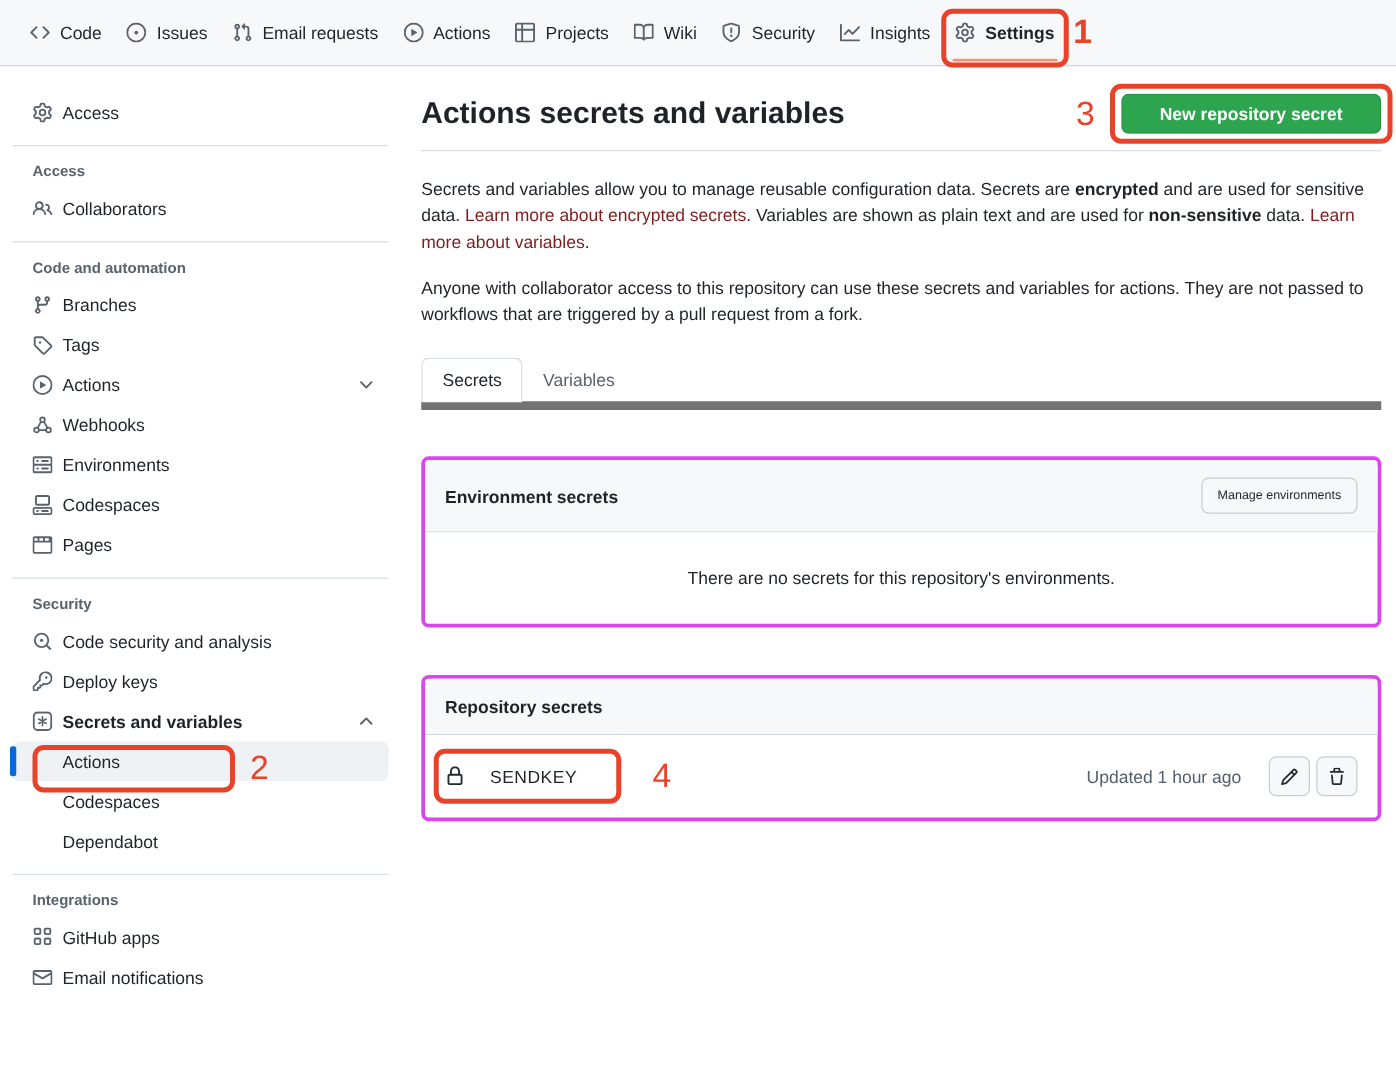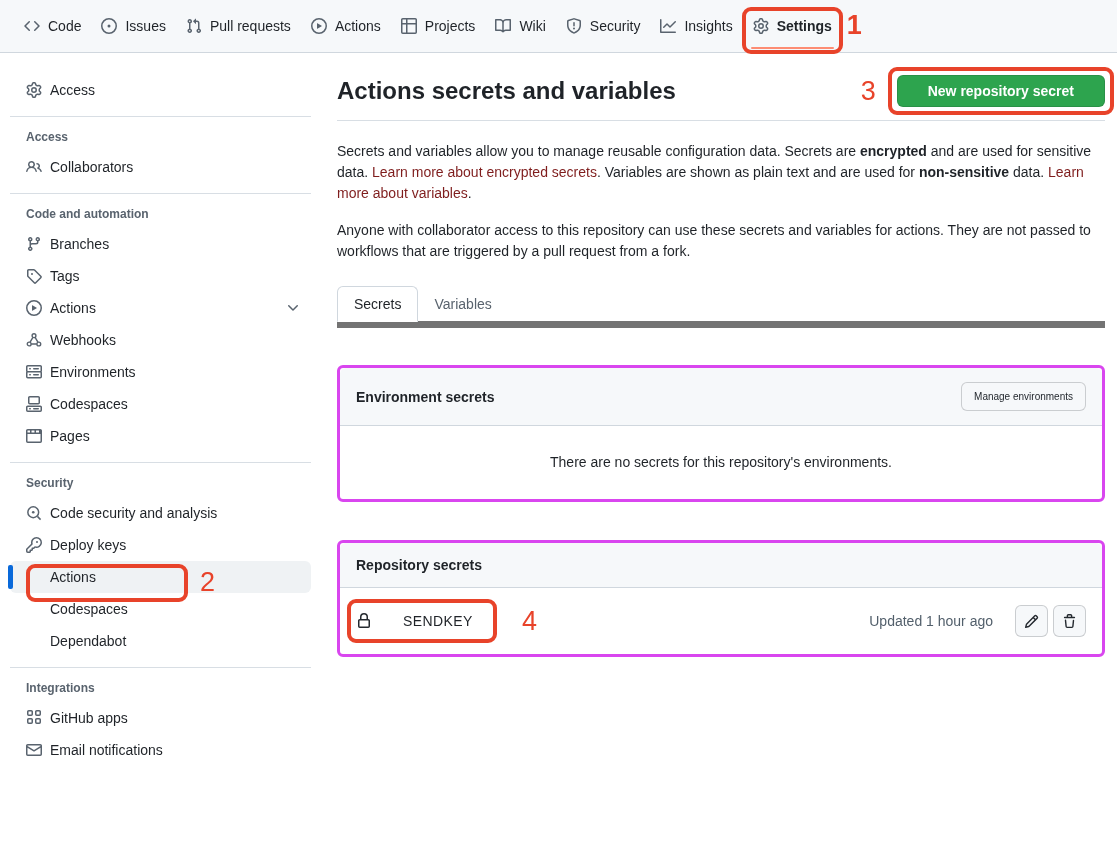--- a/index.html
+++ b/index.html
@@ -62,21 +62,21 @@
   .card-repo { margin-top:38px; }
   .card-header { background:#f6f8fa; border-bottom:1px solid #d0d7de; border-radius:6px 6px 0 0;
     padding:14px 16px; display:flex; align-items:center; justify-content:space-between; }
   .card-title { font-size:14px; font-weight:700; }
   .btn-default { height:29px; padding:0 12px; background:#f6f8fa;
     border:1px solid rgba(31,35,40,0.2); border-radius:6px; font-size:10px; font-weight:500;
     color:#24292f; font-family:inherit; cursor:pointer; }
   .card-empty { padding:26px 16px; text-align:center; font-size:14px; line-height:21px; }
 
   .secret-row { padding:17px 16px; display:flex; align-items:center; }
-  .secret-left { position:relative; display:flex; align-items:center; gap:31px; }
+  .secret-left { position:relative; display:flex; align-items:center; gap:20px; }
   .secret-left svg { width:16px; height:16px; color:#24292f; }
   .secret-name { font-size:14px; letter-spacing:0.4px; }
   .secret-right { margin-left:auto; display:flex; align-items:center; }
   .updated { font-size:14px; color:#525f6b; margin-right:22px; }
   .icon-btn { width:33px; height:32px; display:flex; align-items:center; justify-content:center;
     background:#f6f8fa; border:1px solid rgba(31,35,40,0.2); border-radius:6px; cursor:pointer; }
   .icon-btn + .icon-btn { margin-left:5px; }
   .icon-btn svg { width:15px; height:15px; color:#24292f; }
 </style>
 </head>
@@ -193,21 +193,21 @@
     <div class="nav-item">
       <svg>
           <use href="#i-issue"></use>
         </svg>
       <span>Issues</span>
     </div>
     <div class="nav-item">
       <svg>
           <use href="#i-pr"></use>
         </svg>
-      <span>Pull requests</span>
+      <span>Email requests</span>
     </div>
     <div class="nav-item">
       <svg>
           <use href="#i-play"></use>
         </svg>
       <span>Actions</span>
     </div>
     <div class="nav-item">
       <svg>
           <use href="#i-table"></use>
@@ -311,20 +311,29 @@
       <svg>
           <use href="#i-codescan"></use>
         </svg>
       <span>Code security and analysis</span>
     </div>
     <div class="side-item">
       <svg>
           <use href="#i-key"></use>
         </svg>
       <span>Deploy keys</span>
+    </div>
+    <div class="side-item bold">
+      <svg>
+          <use href="#i-keyast"></use>
+        </svg>
+      <span>Secrets and variables</span>
+      <svg class="chev">
+          <use href="#i-chevup"></use>
+        </svg>
     </div>
     <div class="side-item side-sub selected">
       <div class="accent-bar"></div>
       <span>Actions</span>
       <div class="anno-box" style="left:16px; top:3px; width:162px; height:38px;"></div>
       <span class="anno-num" style="left:190px; top:8px;">2</span>
     </div>
     <div class="side-item side-sub">
       <span>Codespaces</span>
     </div>

